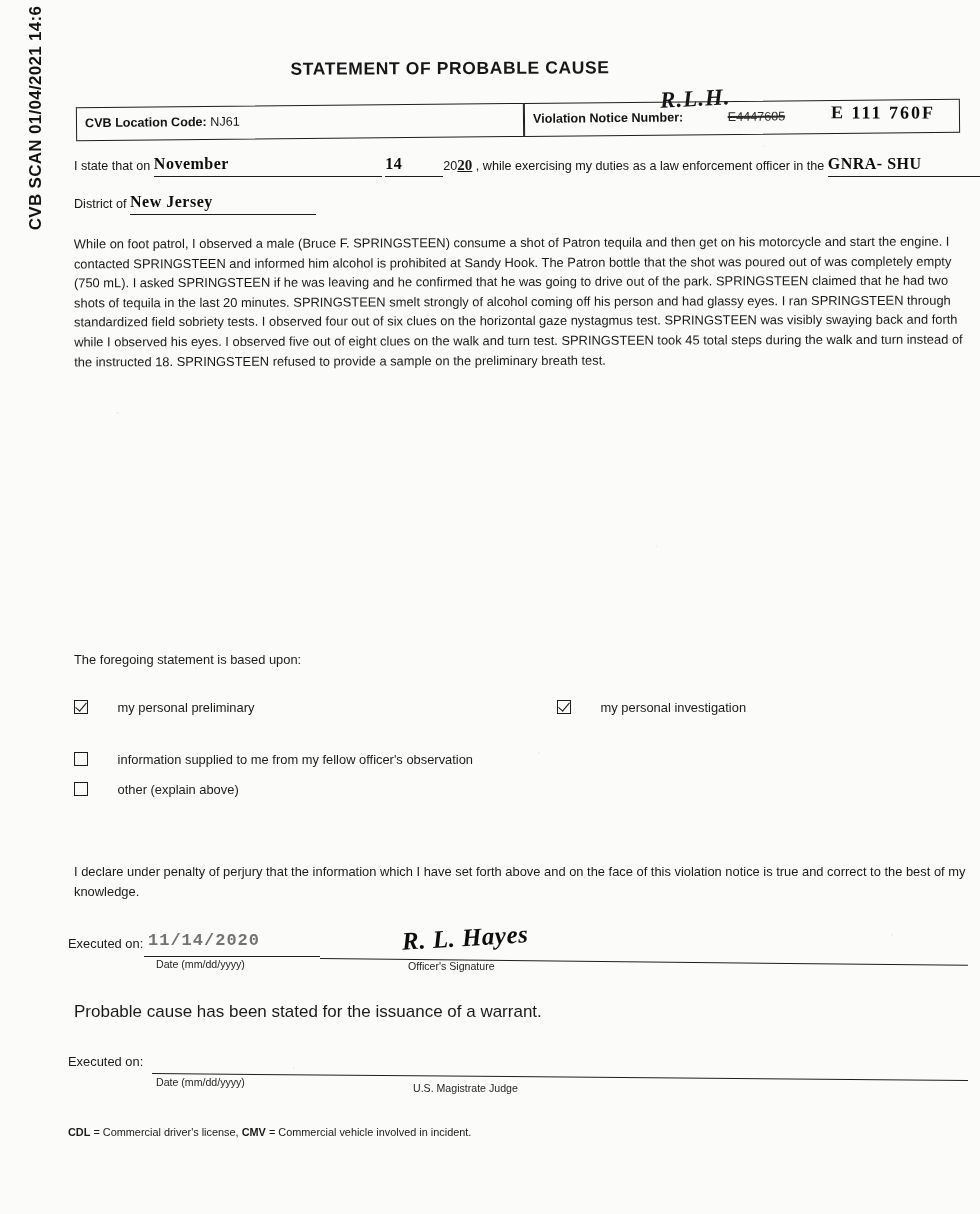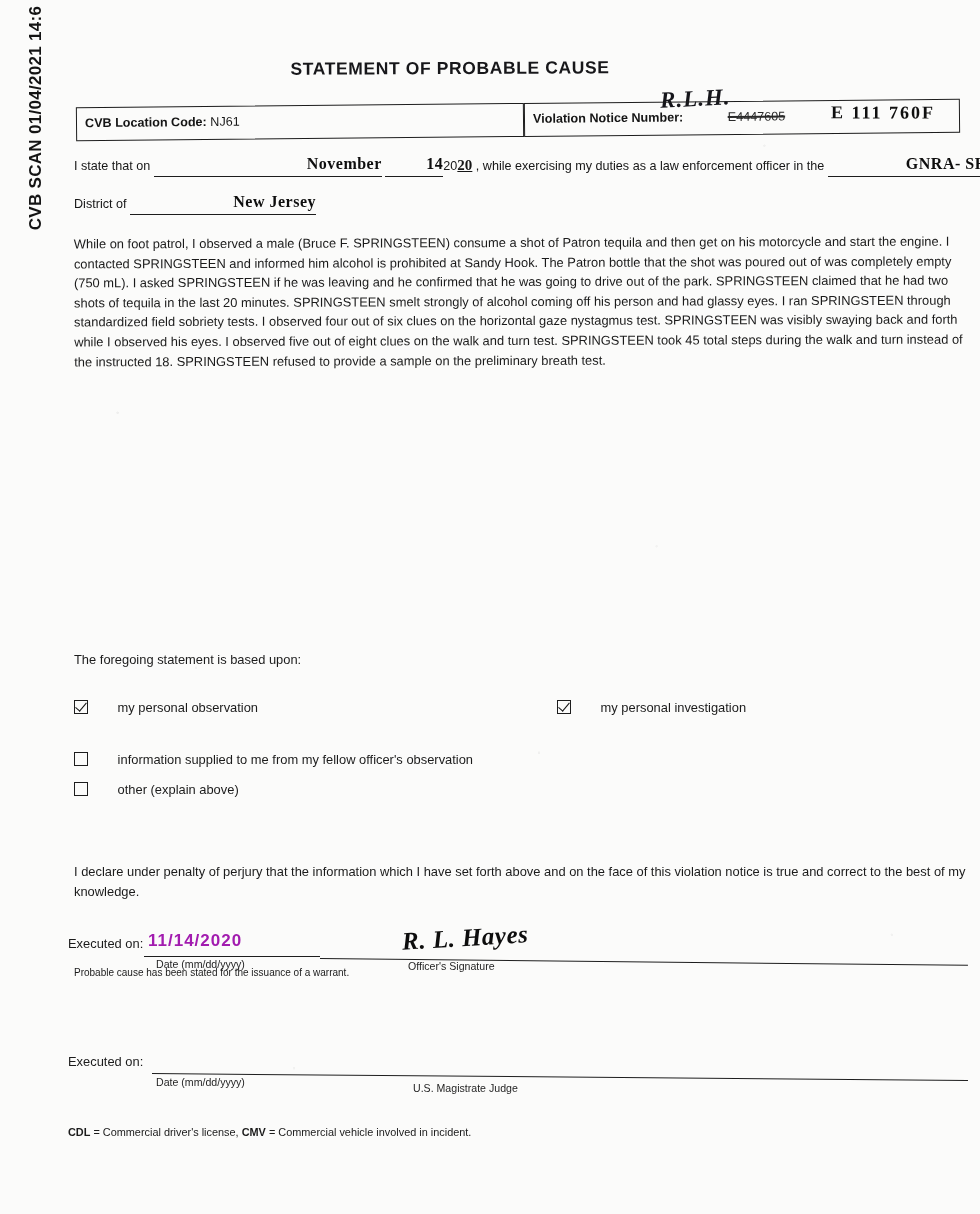--- a/index.html
+++ b/index.html
@@ -142,21 +142,21 @@
     font-size: 12.6px;
     line-height: 19px;
     color: #161616;
   }
   .line1, .line2 { position: relative; white-space: nowrap; }
   .line2 { margin-top: 16px; }
 
   .fill {
     display: inline-block;
     border-bottom: 1.4px solid #1c1c1c;
-    text-align: right;
+    text-align: left;
     position: relative;
     vertical-align: baseline;
   }
   .fill > .hw {
     font-family: "Liberation Serif", serif;
     font-weight: bold;
     font-size: 16px;
     color: #0e0e0e;
     letter-spacing: 0.5px;
     position: relative;
@@ -246,25 +246,25 @@
     width: 900px;
     height: 50px;
     font-size: 12.9px;
     color: #1b1b1b;
   }
   .exec1 .lbl { position: absolute; left: 0; top: 4px; }
   .exec1 .hw-date {
     position: absolute;
     left: 80px;
     top: -1px;
-    font-family: Liberation Sans, sans-serif;
+    font-family: Liberation Mono, monospace;
     font-weight: bold;
     font-size: 17px;
     letter-spacing: 1px;
-    color: #a21caf;
+    color: #737373;
     text-align: right;
   }
   .exec1 .rule-date {
     position: absolute;
     left: 76px;
     top: 24px;
     width: 176px;
     border-top: 1.5px solid #1d1d1d;
   }
   .exec1 .cap-date {
@@ -300,22 +300,22 @@
     left: 340px;
     top: 28px;
     font-size: 10.6px;
     color: #1f1f1f;
   }
 
   
   .warrant {
     position: absolute;
     left: 14px;
-    top: 967px;
-    font-size: 10px;
+    top: 1002px;
+    font-size: 17px;
     color: #1b1b1b;
   }
   .exec2 {
     position: absolute;
     left: 8px;
     top: 1052px;
     width: 900px;
     height: 50px;
     font-size: 12.9px;
     color: #1b1b1b;
@@ -406,21 +406,21 @@
       </div>
 
     </div>
 
     <div class="narrative">While on foot patrol, I observed a male (Bruce F. SPRINGSTEEN) consume a shot of Patron tequila and then get on his motorcycle and start the engine. I contacted SPRINGSTEEN and informed him alcohol is prohibited at Sandy Hook. The Patron bottle that the shot was poured out of was completely empty (750 mL). I asked SPRINGSTEEN if he was leaving and he confirmed that he was going to drive out of the park. SPRINGSTEEN claimed that he had two shots of tequila in the last 20 minutes. SPRINGSTEEN smelt strongly of alcohol coming off his person and had glassy eyes. I ran SPRINGSTEEN through standardized field sobriety tests. I observed four out of six clues on the horizontal gaze nystagmus test. SPRINGSTEEN was visibly swaying back and forth while I observed his eyes. I observed five out of eight clues on the walk and turn test. SPRINGSTEEN took 45 total steps during the walk and turn instead of the instructed 18. SPRINGSTEEN refused to provide a sample on the preliminary breath test.</div>
 
     <div class="foregoing">The foregoing statement is based upon:</div>
 
     <div class="cbrow r-obs">
       <span class="cb checked"></span>
-      <span class="cb-label">my personal observation</span>
+      <span class="cb-label">my personal preliminary</span>
     </div>
 
     <div class="cbrow r-inv">
       <span class="cb checked"></span>
       <span class="cb-label">my personal investigation</span>
     </div>
 
     <div class="cbrow r-supp">
       <span class="cb"></span>
       <span class="cb-label">information supplied to me from my fellow officer's observation</span>

